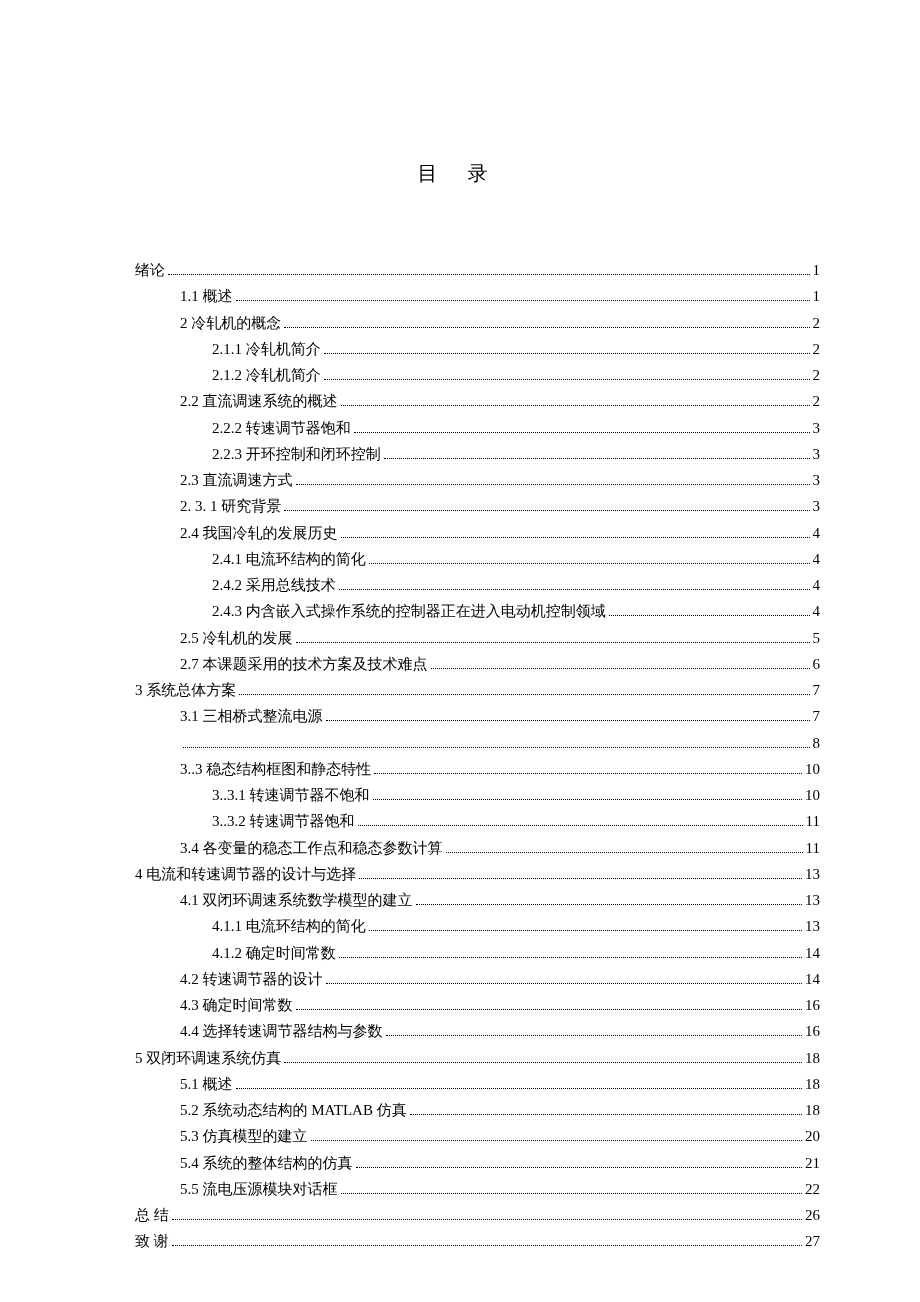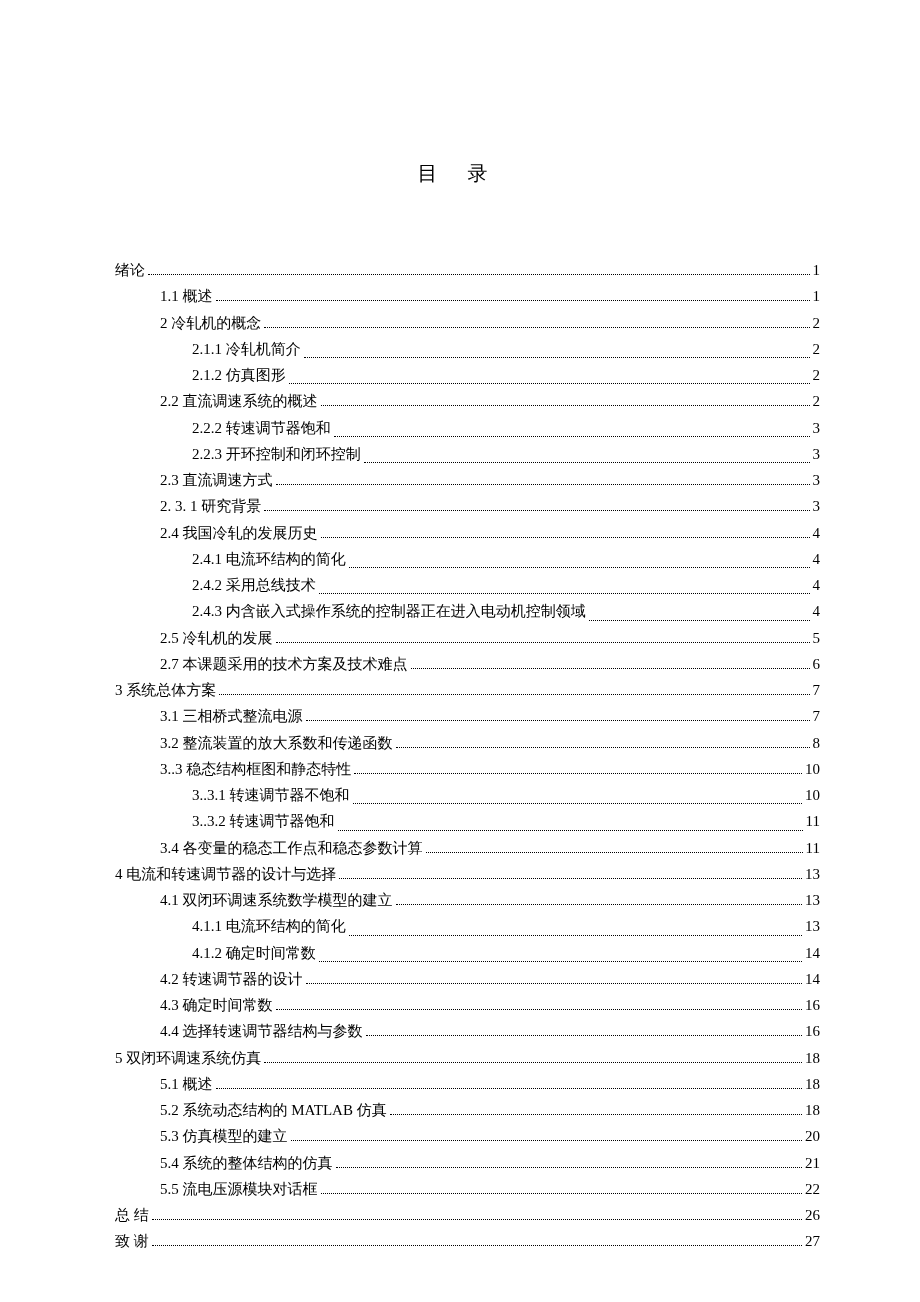--- a/index.html
+++ b/index.html
@@ -17,32 +17,33 @@
       font-size: 20px;
       letter-spacing: 30px;
       margin-bottom: 70px;
       margin-top: 40px;
     }
     .toc { line-height: 1.75; }
     .row {
       display: flex;
       align-items: baseline;
       white-space: nowrap;
+      margin-left: 20px;
     }
     .row .label { flex: 0 0 auto; }
     .row .leader {
       flex: 1 1 auto;
       border-bottom: 1.5px dotted #000;
       margin: 0 3px 4px 3px;
       min-width: 8px;
     }
     .row .page { flex: 0 0 auto; }
     .lv0 { padding-left: 0; }
     .lv1 { padding-left: 45px; text-align: center; }
-    .lv2 { padding-left: 77px; align-items: flex-end; }
+    .lv2 { padding-left: 77px; }
   </style>
 </head>
 <body>
 
 <div class="title">目录</div>
 <div class="toc" id="toc">
     <div class="row lv0">
       <span class="label">绪论</span>
       <span class="leader"></span>
       <span class="page">1</span>
@@ -56,21 +57,21 @@
       <span class="label">2 冷轧机的概念</span>
       <span class="leader"></span>
       <span class="page">2</span>
     </div>
     <div class="row lv2">
       <span class="label">2.1.1 冷轧机简介</span>
       <span class="leader"></span>
       <span class="page">2</span>
     </div>
     <div class="row lv2">
-      <span class="label">2.1.2 仿真图形</span>
+      <span class="label">2.1.2 冷轧机简介</span>
       <span class="leader"></span>
       <span class="page">2</span>
     </div>
     <div class="row lv1">
       <span class="label">2.2 直流调速系统的概述</span>
       <span class="leader"></span>
       <span class="page">2</span>
     </div>
     <div class="row lv2">
       <span class="label">2.2.2 转速调节器饱和</span>
@@ -126,21 +127,20 @@
       <span class="label">3  系统总体方案</span>
       <span class="leader"></span>
       <span class="page">7</span>
     </div>
     <div class="row lv1">
       <span class="label">3.1  三相桥式整流电源</span>
       <span class="leader"></span>
       <span class="page">7</span>
     </div>
     <div class="row lv1">
-      <span class="label">3.2  整流装置的放大系数和传递函数</span>
       <span class="leader"></span>
       <span class="page">8</span>
     </div>
     <div class="row lv1">
       <span class="label">3..3  稳态结构框图和静态特性</span>
       <span class="leader"></span>
       <span class="page">10</span>
     </div>
     <div class="row lv2">
       <span class="label">3..3.1  转速调节器不饱和</span>

